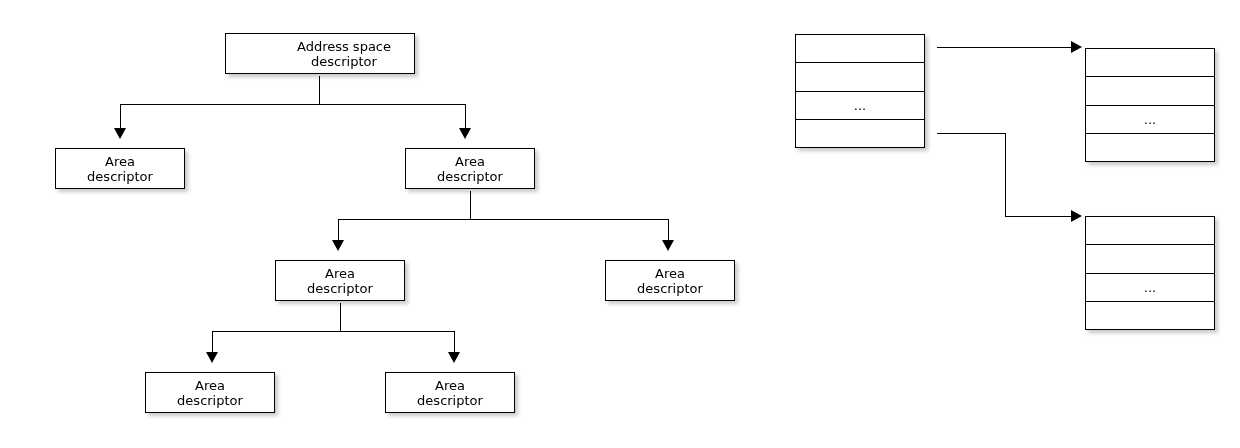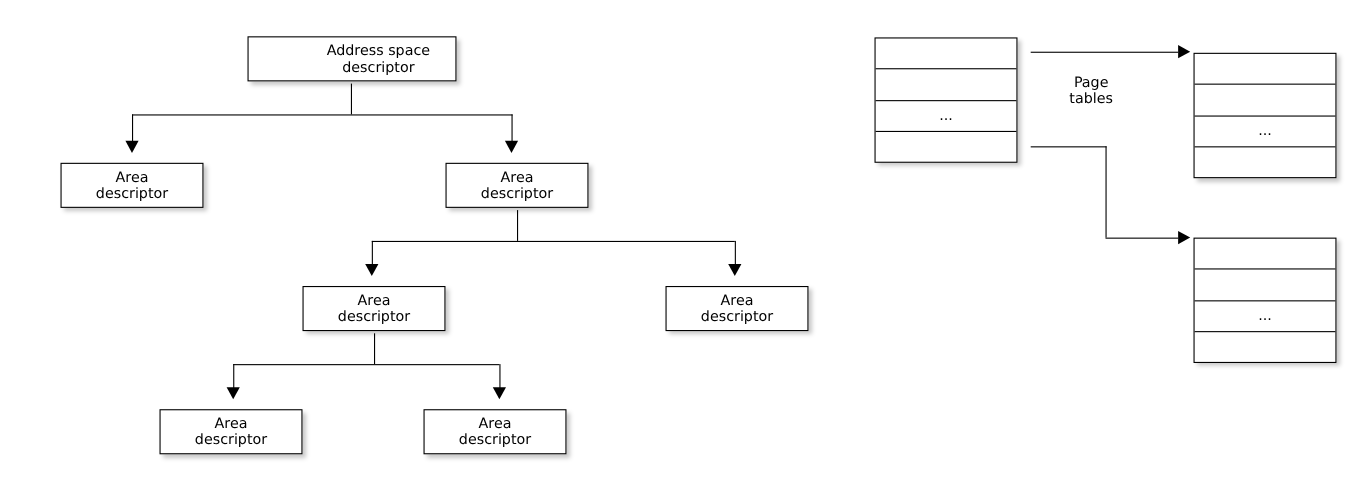--- a/index.html
+++ b/index.html
@@ -157,22 +157,20 @@
 descriptor</span>
   </div>
 
   <div class="table-box" style="left:795px; top:34px; width:130px; height:114px;">
     <div class="table-row"></div>
     <div class="table-row"></div>
     <div class="table-row">...</div>
     <div class="table-row"></div>
   </div>
 
-  <div class="free-text" style="left:952px; top:68px; width:80px;">Page
-tables</div>
 
   <div class="hline" style="left:937px; top:47px; width:134px;"></div>
   <div class="arrow-right" style="left:1071px; top:41px;"></div>
 
   <div class="hline" style="left:937px; top:133px; width:69px;"></div>
   <div class="vline" style="left:1005px; top:133px; height:83px;"></div>
   <div class="hline" style="left:1005px; top:216px; width:66px;"></div>
   <div class="arrow-right" style="left:1071px; top:210px;"></div>
 
   <div class="table-box" style="left:1085px; top:48px; width:130px; height:114px;">

